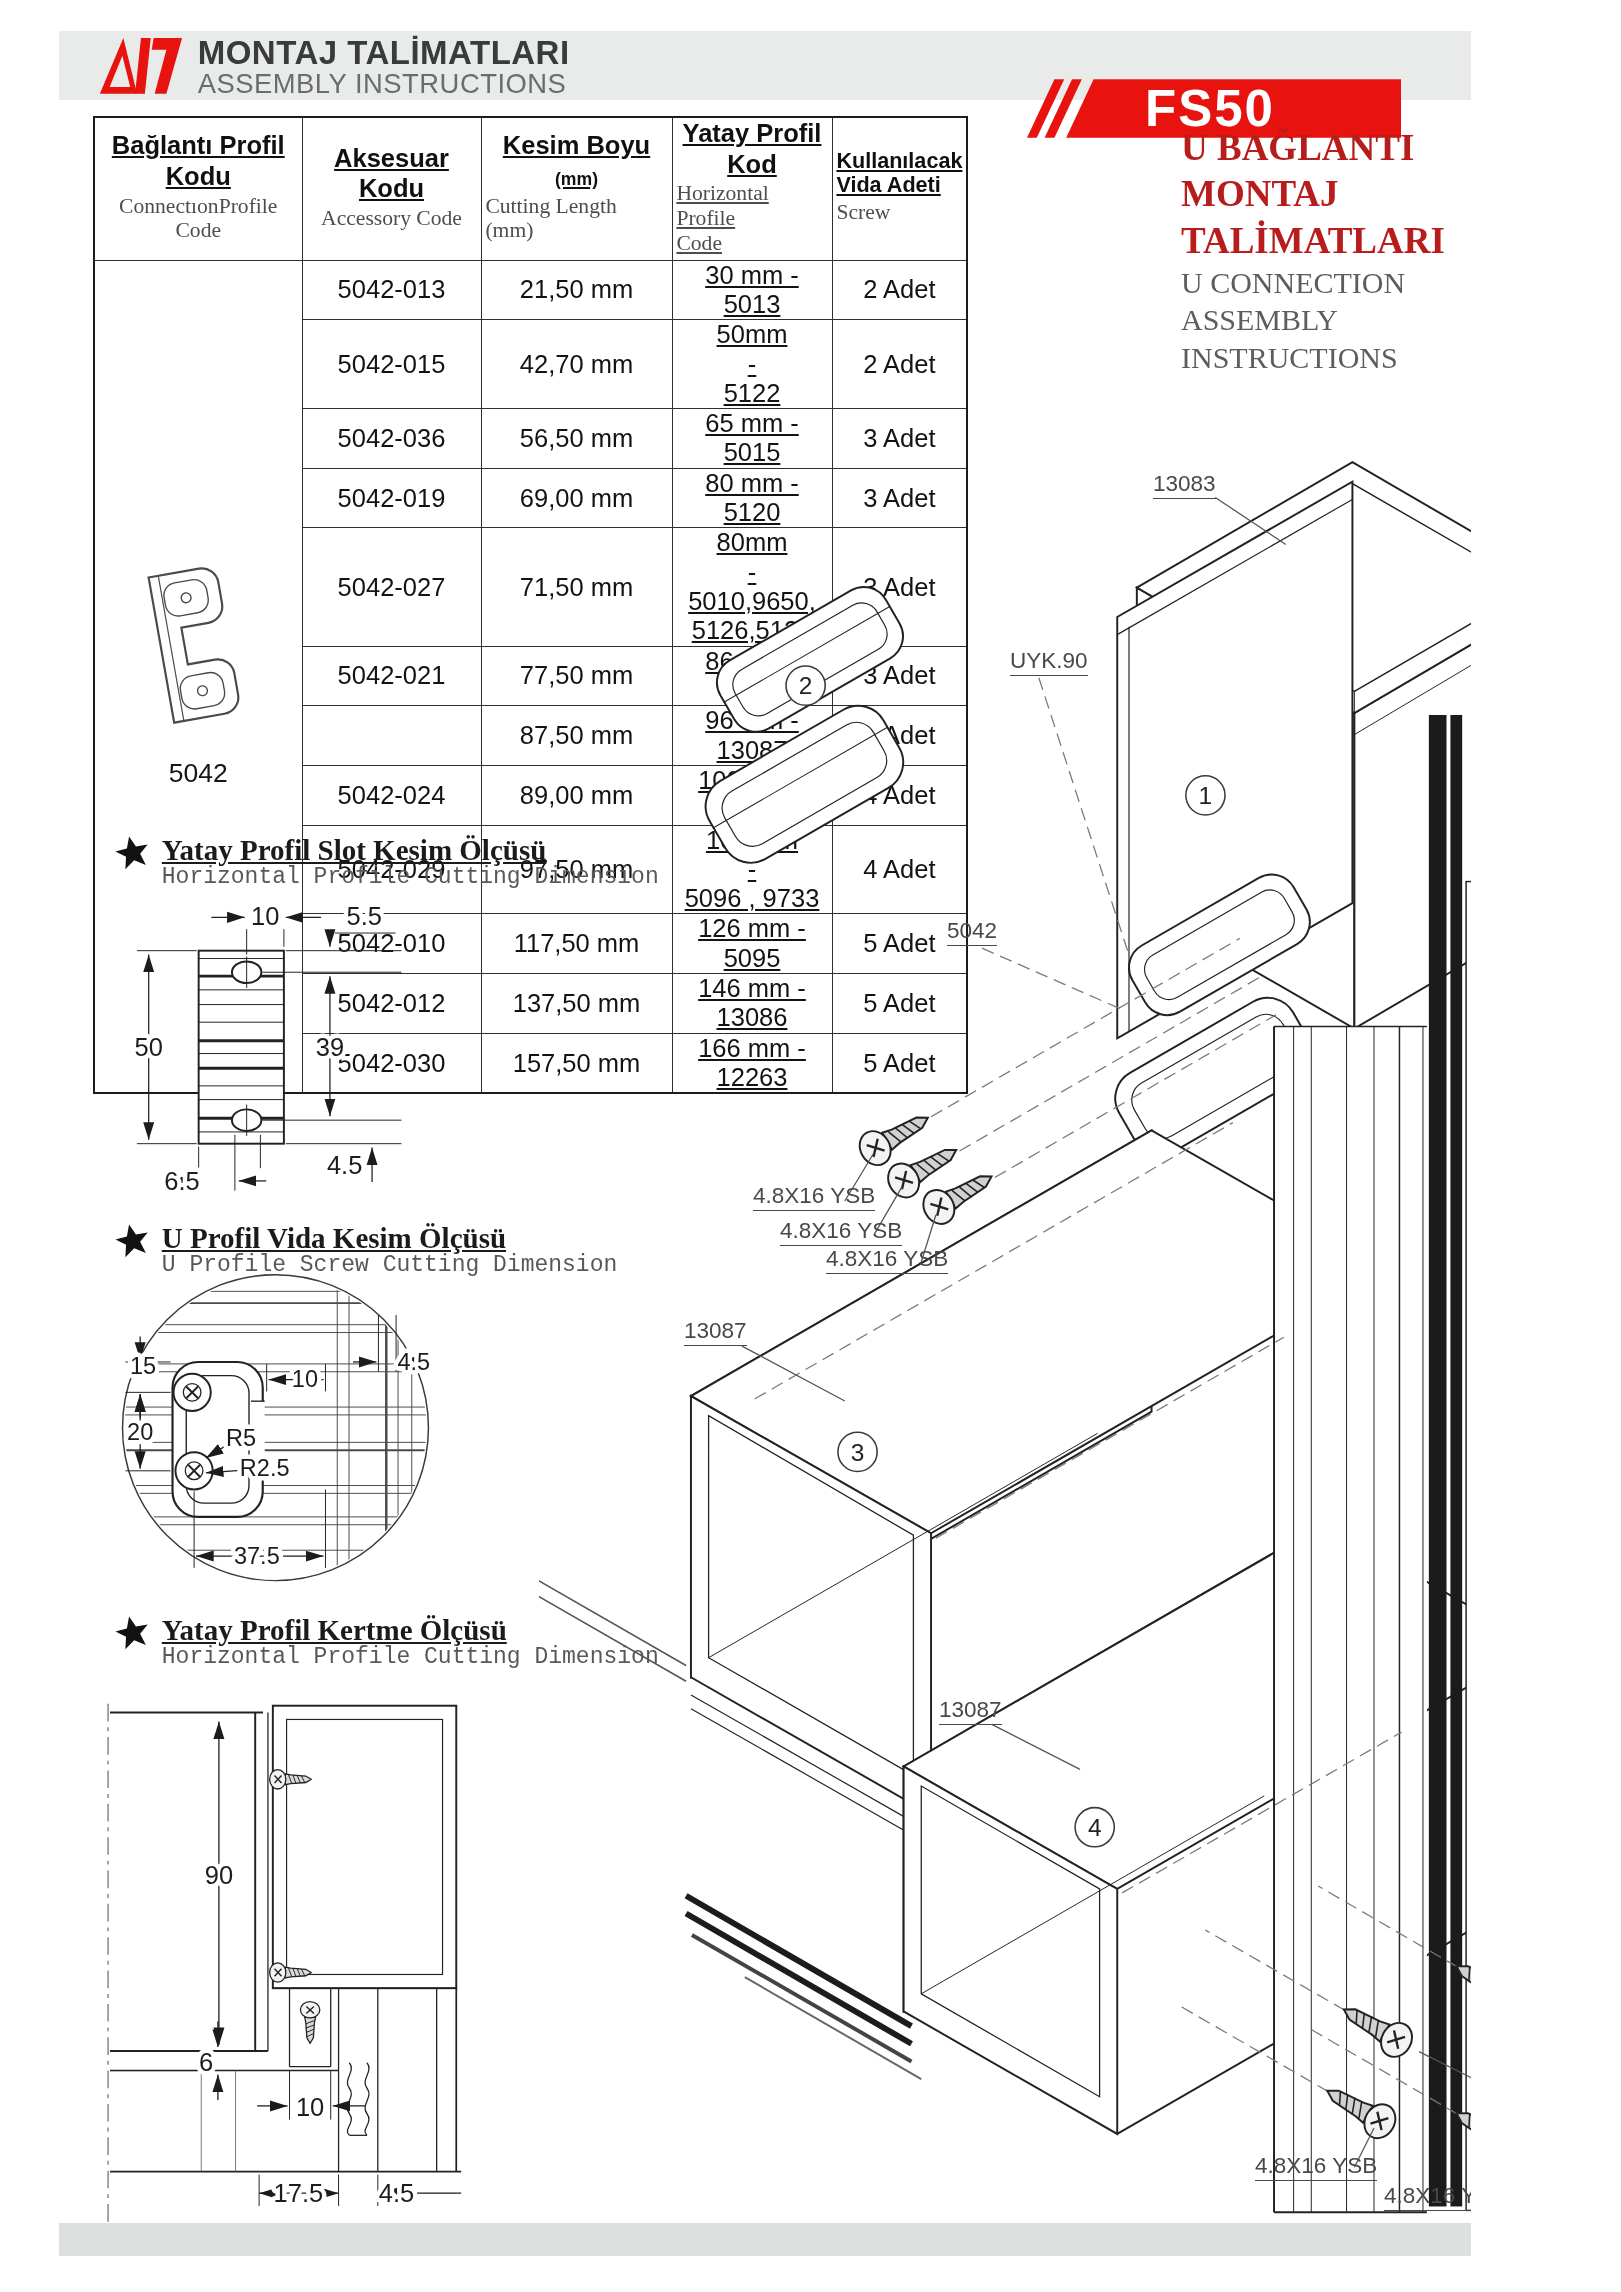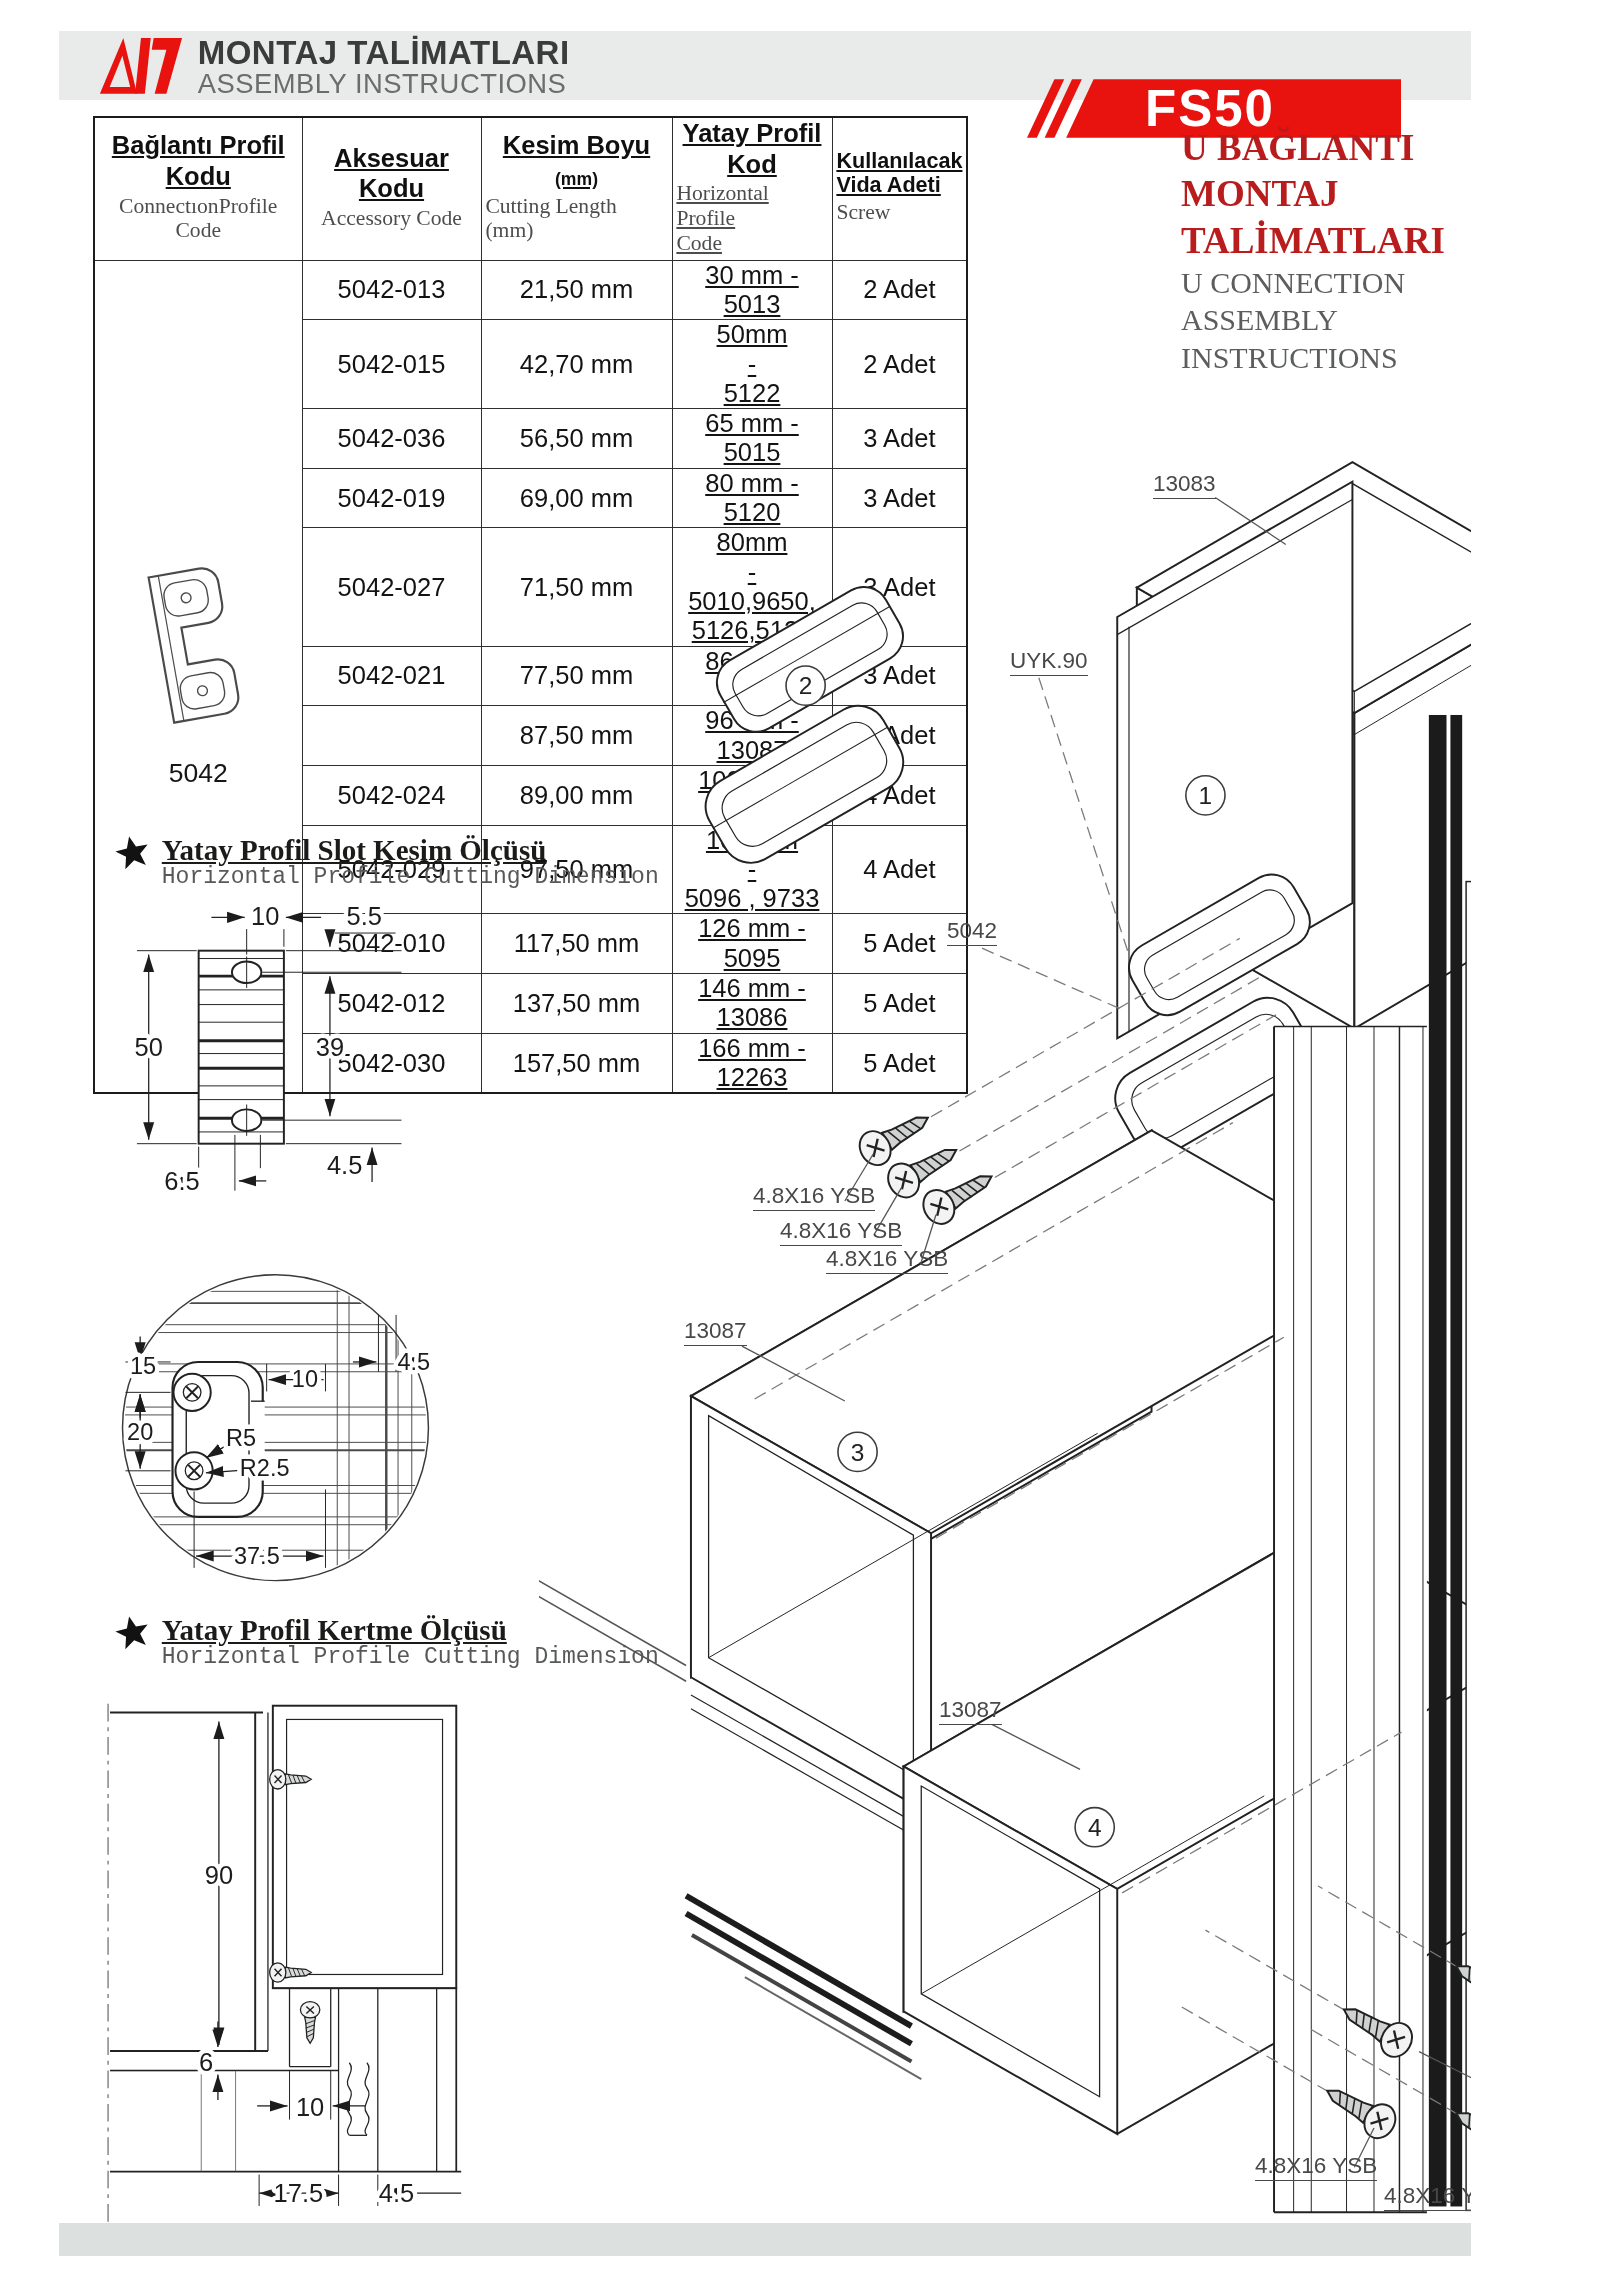--- a/index.html
+++ b/index.html
@@ -219,20 +219,27 @@
   </tbody>
     </table>
 
   <div class="sect" style="left:93px;top:835px">
     <span><svg width="35" height="35" viewBox="0 0 34 34">
           <path d="M17,1 L21.5,12 L33,12.5 L24,19.8 L27.2,31.5 L17,24.8 L6.8,31.5 L10,19.8 L1,12.5 L12.5,12 Z" fill="#121212" transform="rotate(-12 17 17)"></path>
         </svg></span>
     <span class="txt"><span class="sec-tr">Yatay Profil Slot Kesim Ölçüsü</span><br>
     <span class="sec-en">Horizontal Profile Cutting Dimension</span></span>
   </div>
+  <div class="sect" style="left:93px;top:1223px">
+    <span><svg width="35" height="35" viewBox="0 0 34 34">
+          <path d="M17,1 L21.5,12 L33,12.5 L24,19.8 L27.2,31.5 L17,24.8 L6.8,31.5 L10,19.8 L1,12.5 L12.5,12 Z" fill="#121212" transform="rotate(-12 17 17)"></path>
+        </svg></span>
+    <span class="txt"><span class="sec-tr">U Profil Vida Kesim Ölçüsü</span><br>
+    <span class="sec-en">U Profile Screw Cutting Dimension</span></span>
+  </div>
   <div class="sect" style="left:93px;top:1615px">
     <span><svg width="35" height="35" viewBox="0 0 34 34">
           <path d="M17,1 L21.5,12 L33,12.5 L24,19.8 L27.2,31.5 L17,24.8 L6.8,31.5 L10,19.8 L1,12.5 L12.5,12 Z" fill="#121212" transform="rotate(-12 17 17)"></path>
         </svg></span>
     <span class="txt"><span class="sec-tr">Yatay Profil Kertme Ölçüsü</span><br>
     <span class="sec-en">Horizontal Profile Cutting Dimension</span></span>
   </div>
 
   <svg class="abs" style="left:78px;top:887px" width="353" height="338" viewBox="80 905 360 345">
     <defs>

